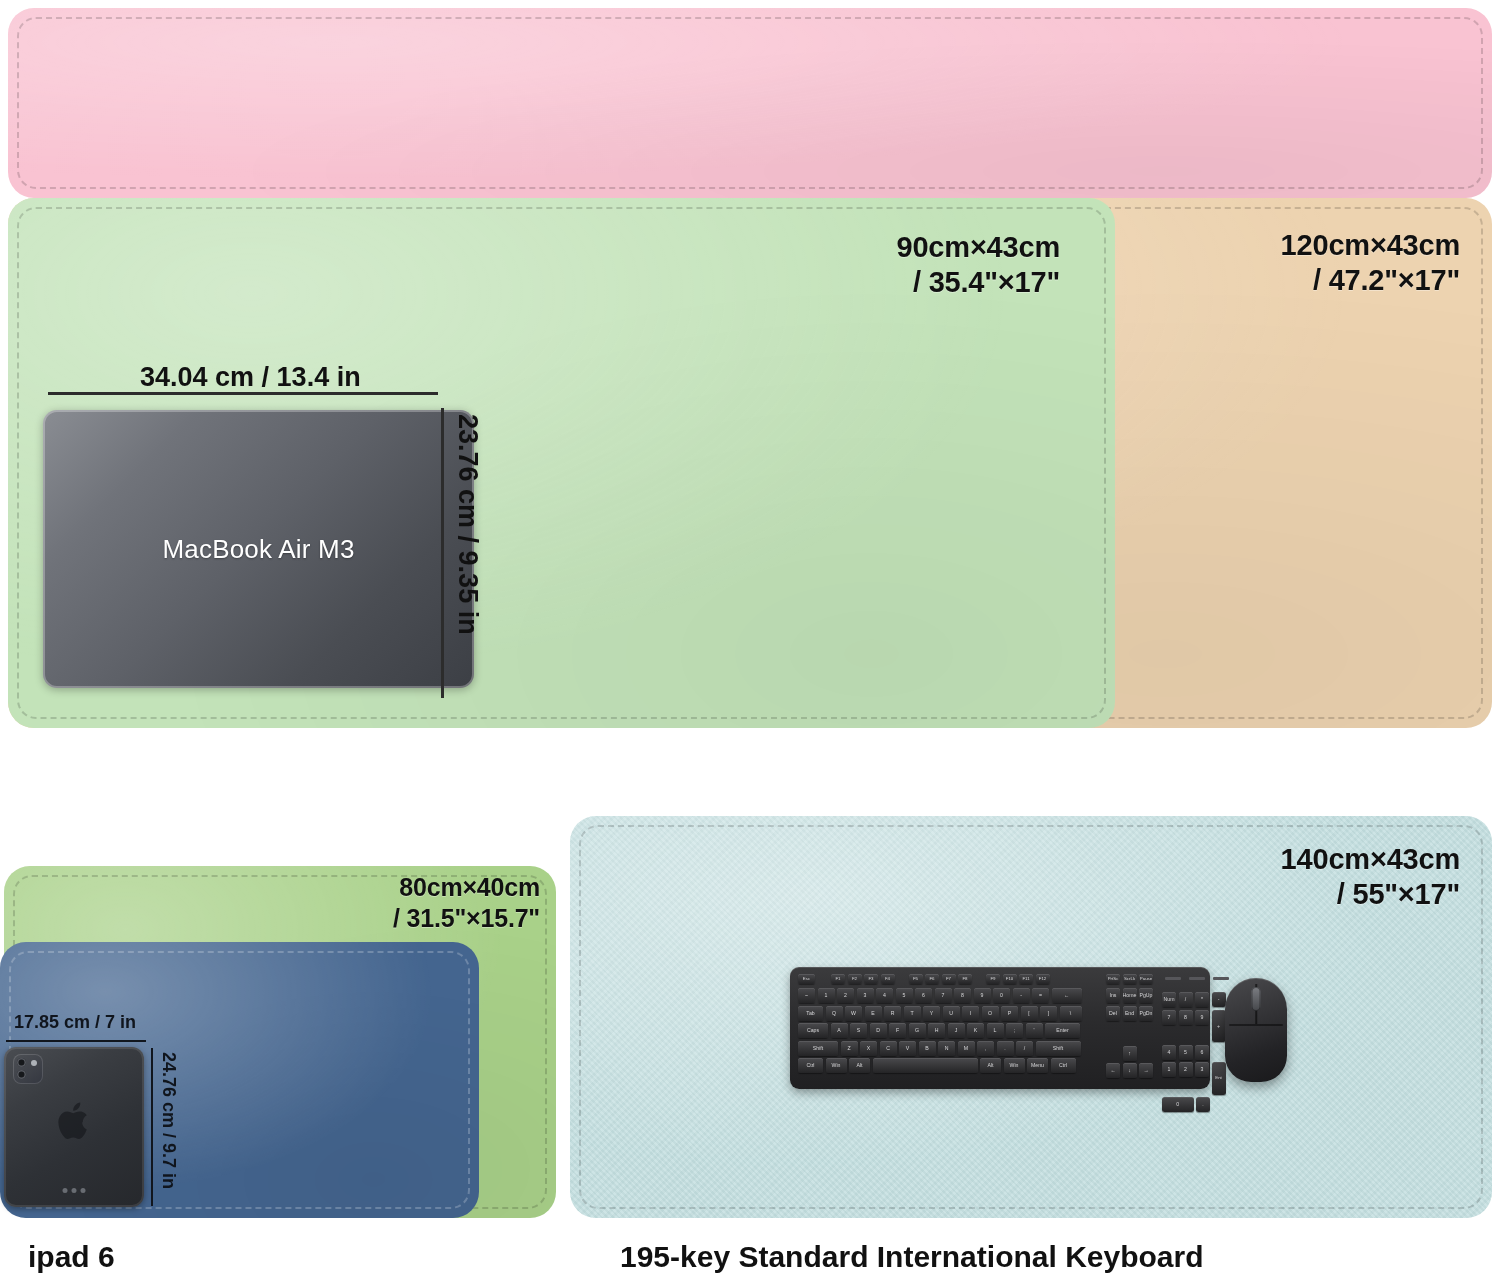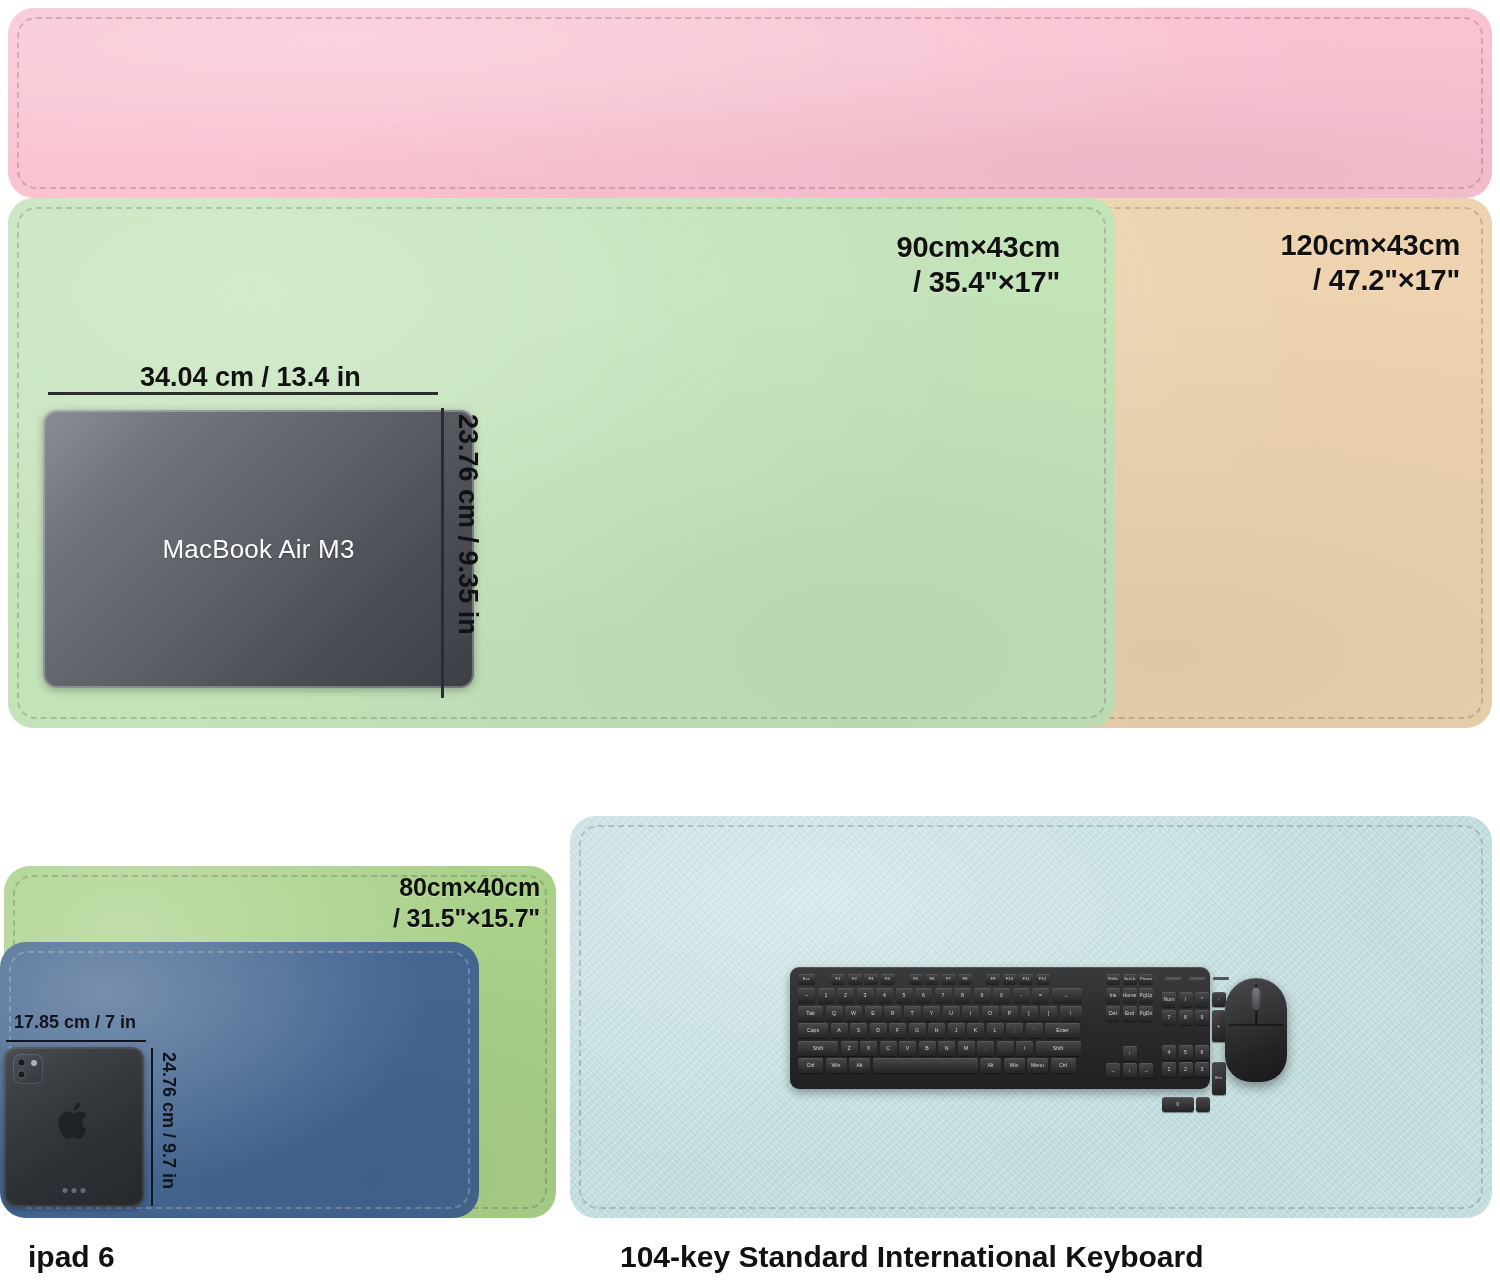--- a/index.html
+++ b/index.html
@@ -264,20 +264,22 @@
         <span></span>
     </div>
   </div>
 
   <div class="caption" style="left:28px; top:1240px; z-index:7;">ipad 6</div>
 
   <div class="mat texture" style="left:570px; top:816px; width:922px; height:402px; background:#c3dfe0; z-index:1;">
     <div class="sheen"></div>
     <div class="stitch"></div>
   </div>
+  <div class="size-label" style="left:1160px; top:842px; width:300px; z-index:6;">140cm×43cm
+/ 55"×17"</div>
 
   <div class="keyboard" style="left:790px; top:967px; width:420px; height:122px; z-index:5;">
 
     <div class="kb-main" style="width:300px;">
 
       <div class="kb-row" style="margin-bottom:4px;">
         <div class="key fn" style="width:17px;">Esc</div>
         <div class="key fn" style="width:11px;background:none;box-shadow:none;"></div>
         <div class="key fn" style="width:14px;">F1</div>
         <div class="key fn" style="width:14px;">F2</div>
@@ -437,15 +439,15 @@
       </div>
     </div>
   </div>
 
   <div class="mouse" style="left:1225px; top:978px; z-index:5;">
     <div class="split"></div>
     <div class="wheel"></div>
     <div class="seam"></div>
   </div>
 
-  <div class="caption" style="left:620px; top:1240px; z-index:7;">104-key Standard International Keyboard</div>
+  <div class="caption" style="left:620px; top:1240px; z-index:7;">195-key Standard International Keyboard</div>
 
 </div>
 
 </body></html>

